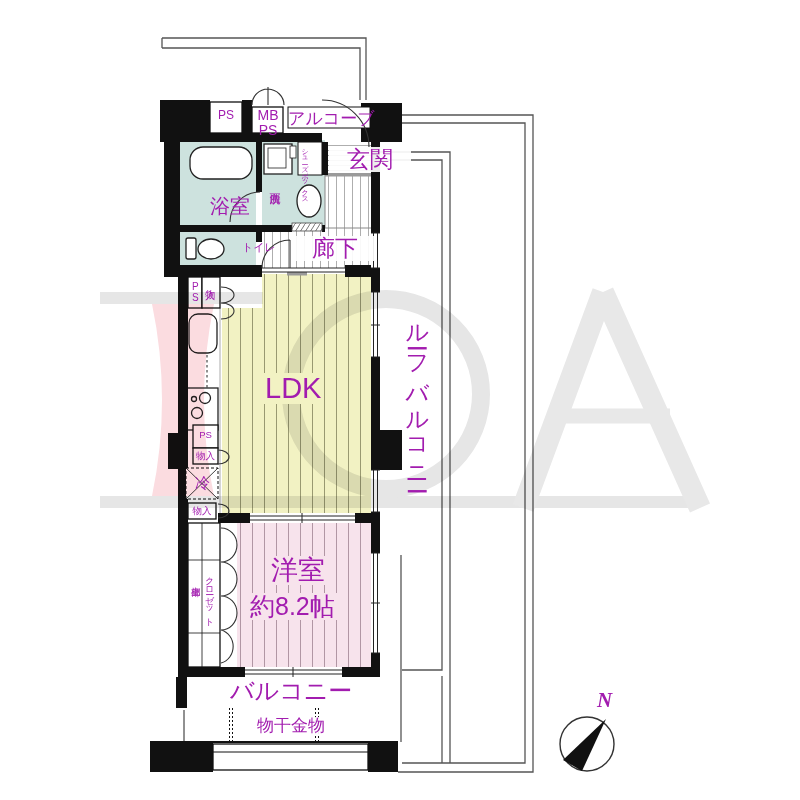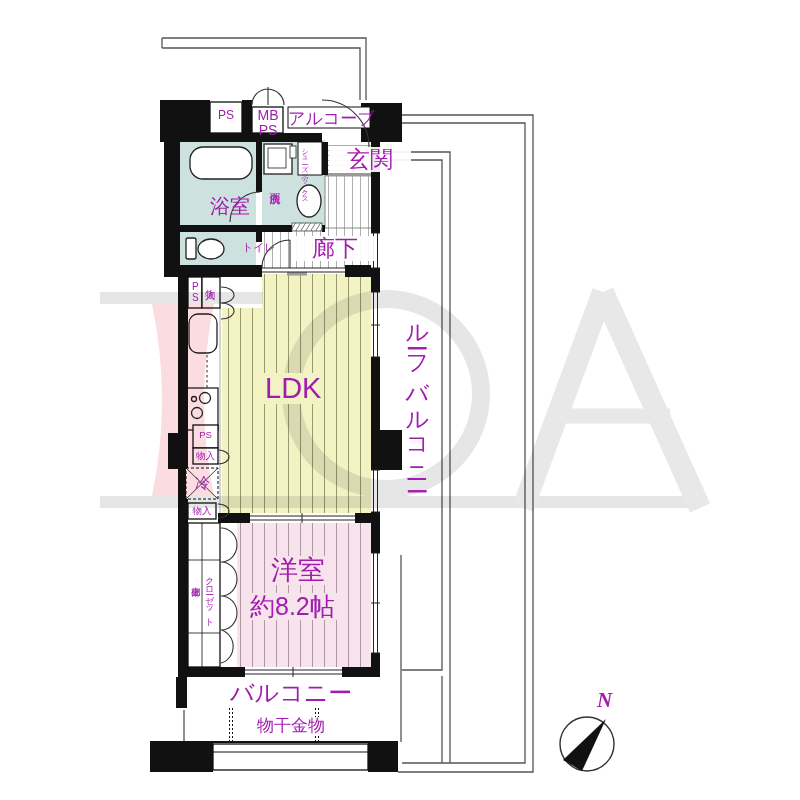--- a/index.html
+++ b/index.html
@@ -224,19 +224,19 @@
   <div class="lbl ctr" style="left:188px;top:506px;width:28px;font-size:9.5px;">物入</div>
 
   <div class="lbl vu" style="left:190px;top:580px;font-size:9px;">上部棚</div>
 
   <div class="lbl v" style="left:204px;top:570px;font-size:9px;">クローゼット</div>
 
   <div class="lbl halo-p" style="left:268px;top:556px;font-size:27px;">洋室</div>
 
   <div class="lbl halo-p" style="left:247px;top:593px;font-size:25px;">約8.2帖</div>
 
-  <div class="lbl halo-w" style="left:212px;top:680px;font-size:24px;">バルコニー</div>
+  <div class="lbl halo-w" style="left:212px;top:680px;font-size:24px;font-family:Liberation Mono, monospace;">バルコニー</div>
 
   <div class="lbl halo-w" style="left:239px;top:717px;font-size:17px;">物干金物</div>
 
   <div class="lbl" style="left:597px;top:689px;font-size:21px;font-style:italic;font-weight:bold;font-family:'Liberation Serif',serif;">N</div>
 
 </div>
 
 </body></html>

